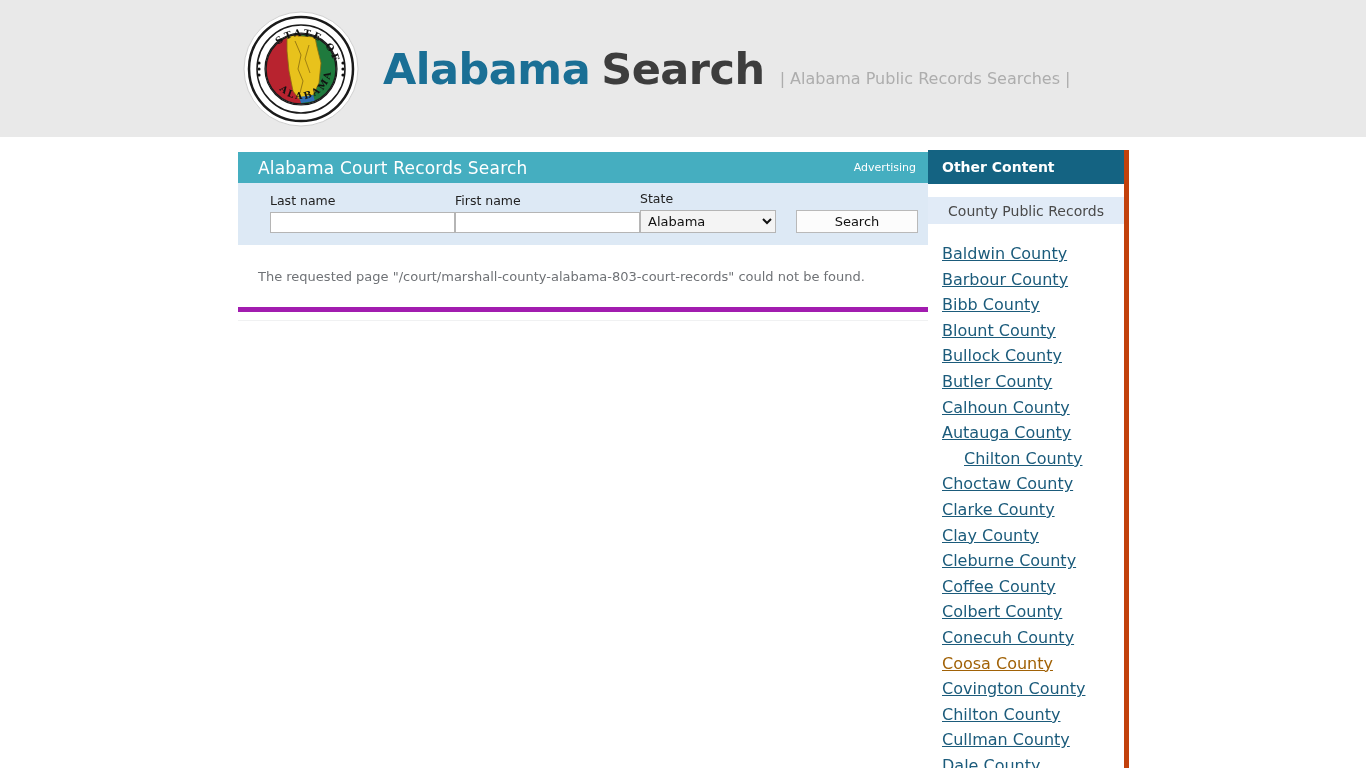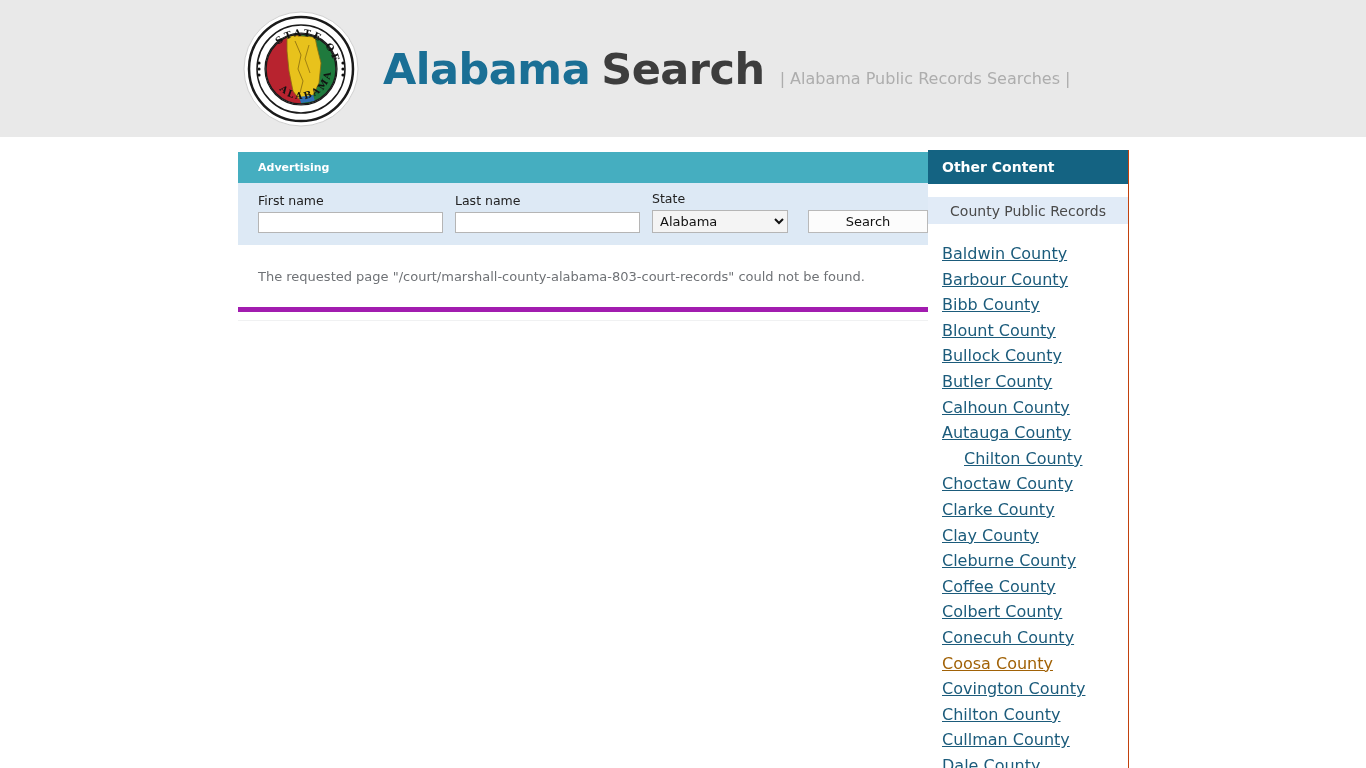--- a/index.html
+++ b/index.html
@@ -61,21 +61,21 @@
     display: flex; align-items: center;
     justify-content: space-between;
     padding: 0 12px 0 20px;
   }
   #panel-title {
     color: #ffffff; font-size: 17px;
     letter-spacing: 0.2px;
   }
   #advertising-label {
     color: #ffffff; font-size: 11px;
-    font-weight: bold;
+    font-weight: normal;
   }
   #search-form {
     background: #dde9f5;
     padding: 8px 0 12px 20px;
     display: flex; align-items: flex-end;
     gap: 0;
   }
   .field-group { display: flex; flex-direction: column; }
   .field-label {
     font-size: 12.5px; color: #222222;
@@ -83,21 +83,21 @@
   }
   .text-input {
     height: 21px; border: 1px solid #b5b5b5;
     background: #ffffff; font-size: 13px;
     padding: 0 3px;
     font-family: "DejaVu Sans", sans-serif;
   }
   #first-name-input { width: 185px; }
   #last-name-input  { width: 185px; }
   #fg-last { margin-left: 12px; }
-  #fg-state { margin-left: 12px; }
+  #fg-state { margin-left: 0; }
   #state-select {
     width: 136px; height: 23px;
     border: 1px solid #b5b5b5;
     background: #f4f4f4; font-size: 13px;
     padding: 0 3px;
     font-family: "DejaVu Sans", sans-serif;
     color: #111;
   }
   #search-button {
     margin-left: 20px;
@@ -119,21 +119,21 @@
   #panel-footer {
     height: 9px; background: #ffffff;
     border-bottom: 1px solid #f0f1f2;
   }
 
   
   #sidebar {
     position: absolute; left: 928px; top: 150px;
     width: 201px;
     background: #ffffff;
-    border-right: 1px solid #c2410c;
+    border-right: 5px solid #c2410c;
     height: 618px;
     overflow: hidden;
   }
   #sidebar-header {
     background: #146382;
     height: 34px;
     display: flex; align-items: center;
     padding-left: 14px;
   }
   #sidebar-header-title {
@@ -207,33 +207,34 @@
       <span id="logo-search" style="color: rgb(61, 61, 61);">Search</span>
       <span id="tagline">| Alabama Public Records Searches |</span>
     </div>
 
   </div>
 </div>
 
 <div id="main-panel">
 
   <div id="panel-header" style="background: rgb(69, 174, 192);">
+    <span id="panel-title">Alabama Court Records Search</span>
     <span id="advertising-label">Advertising</span>
   </div>
 
   <div id="search-form" style="background: rgb(221, 233, 245);">
+
+    <div class="field-group" id="fg-last">
+      <label class="field-label">Last name</label>
+      <input id="last-name-input" class="text-input" type="text" placeholder="" style="">
+    </div>
 
     <div class="field-group">
       <label class="field-label">First name</label>
       <input id="first-name-input" class="text-input" type="text" placeholder="" style="">
-    </div>
-
-    <div class="field-group" id="fg-last">
-      <label class="field-label">Last name</label>
-      <input id="last-name-input" class="text-input" type="text" placeholder="" style="">
     </div>
 
     <div class="field-group" id="fg-state">
       <label class="field-label">State</label>
       <select id="state-select">
         <option>Alabama</option>
       </select>
     </div>
 
     <button id="search-button">Search</button>

